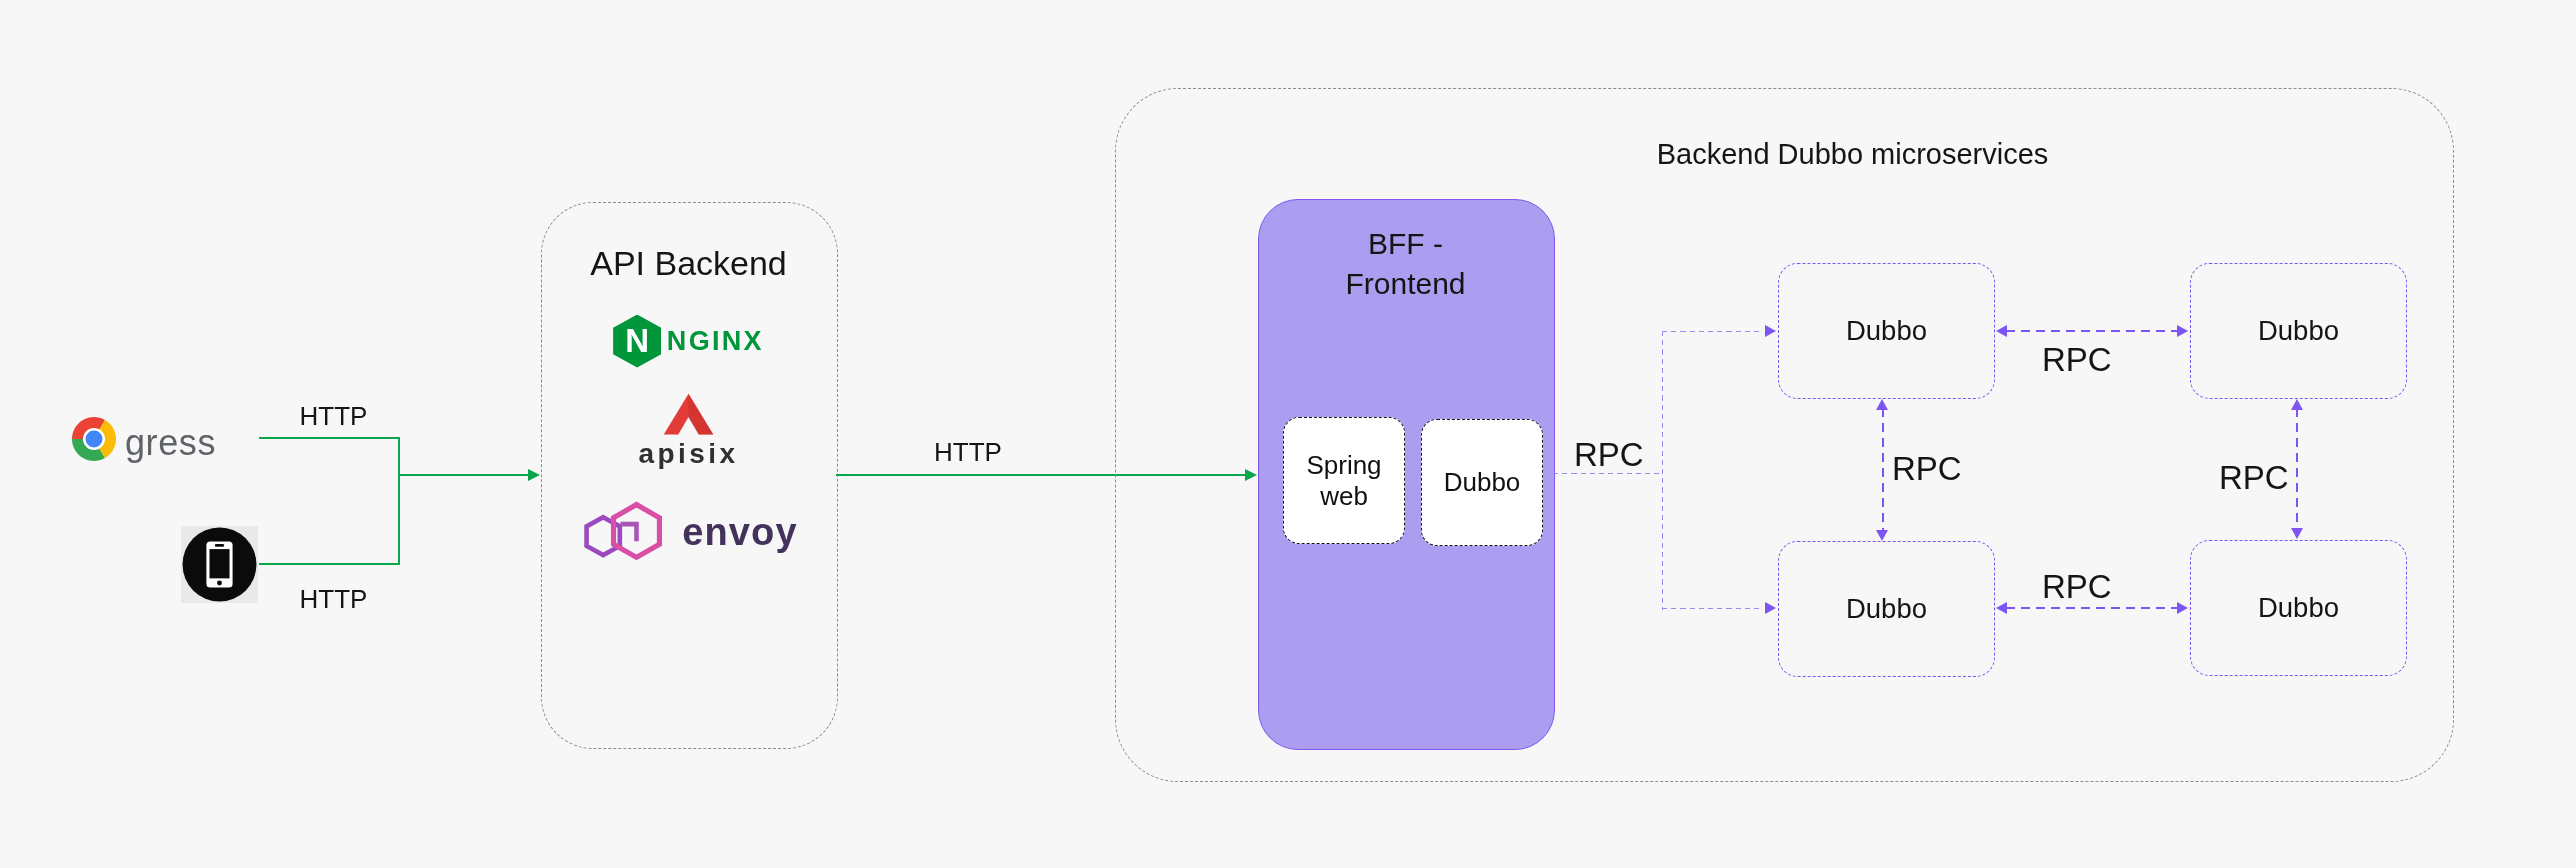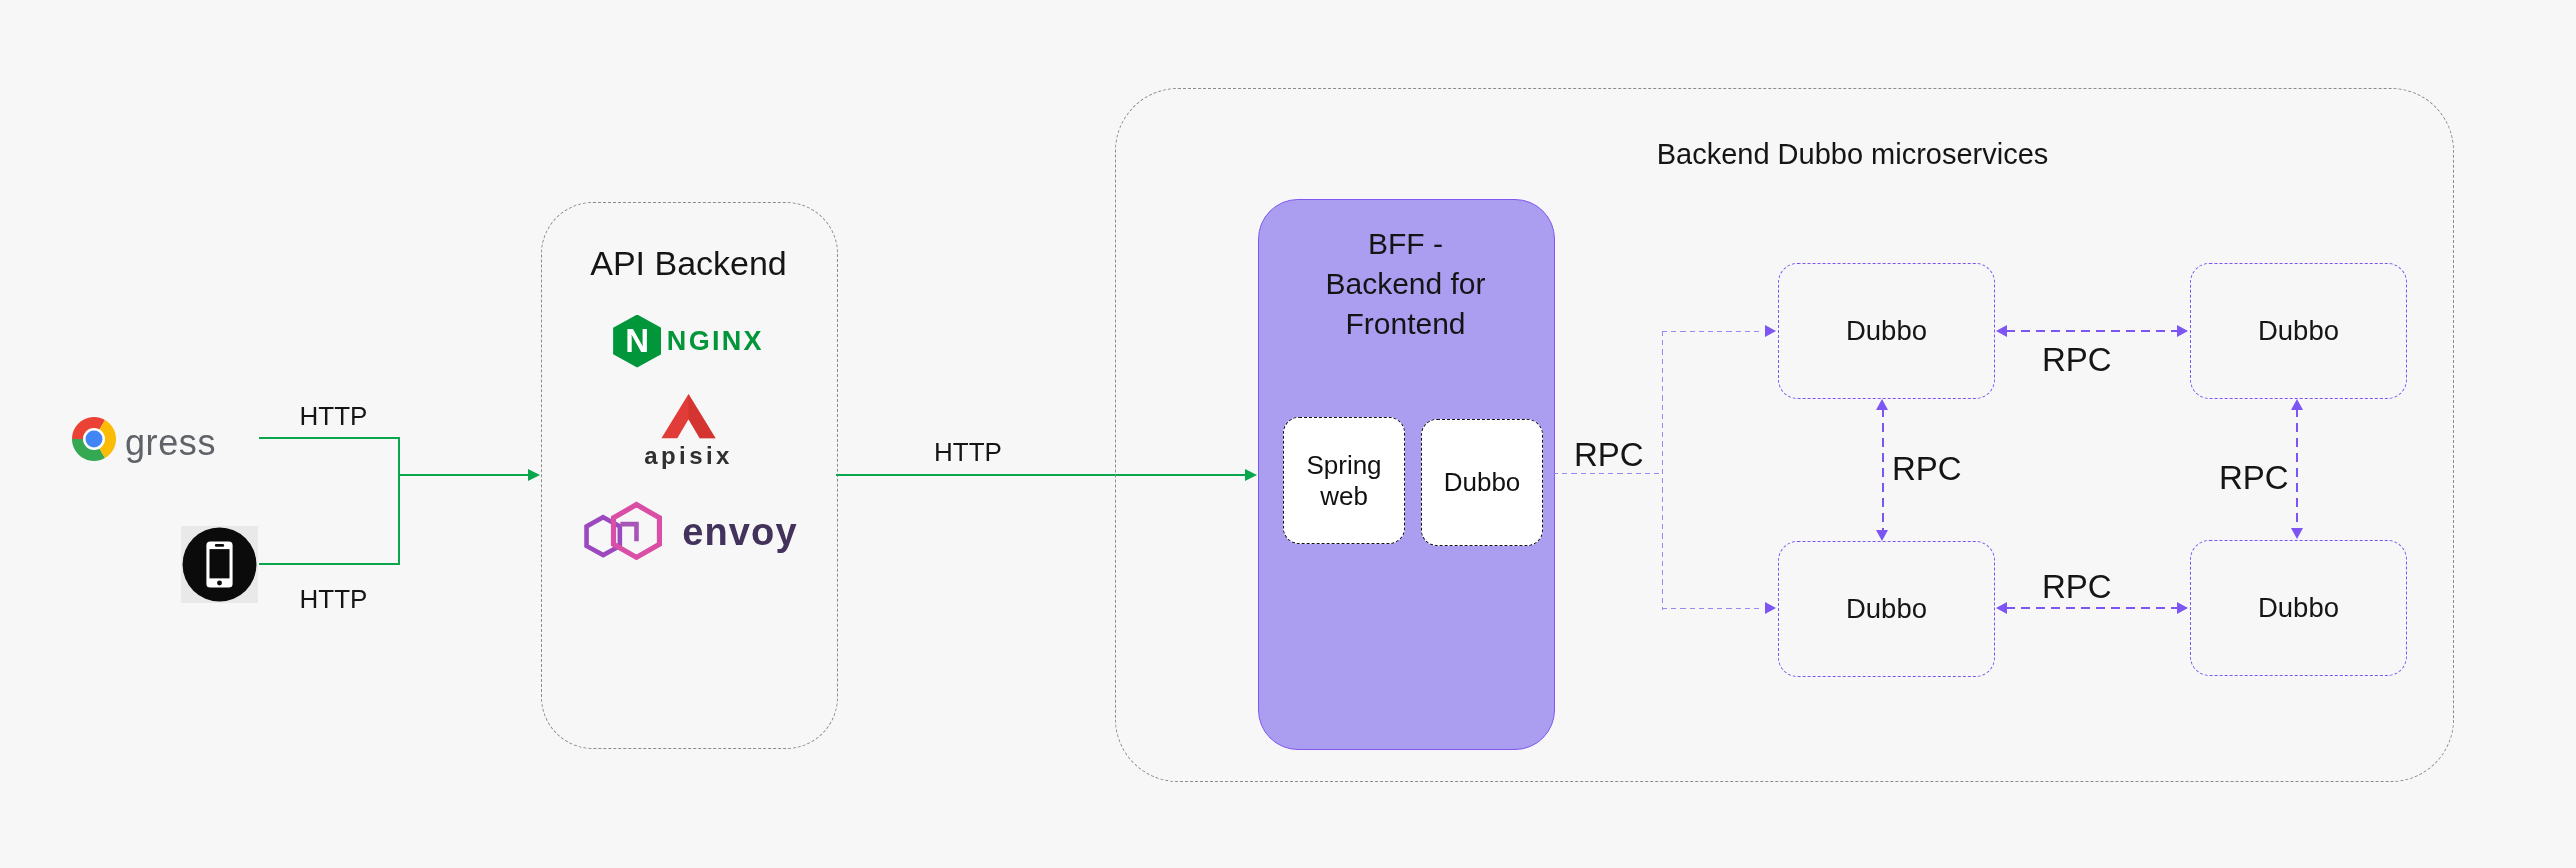--- a/index.html
+++ b/index.html
@@ -42,21 +42,21 @@
   .backend-title{left:1184px;top:122px;width:1337px;font-size:29px;margin-top:16px;}
   .bff-title{left:1258px;top:224px;width:295px;font-size:30px;line-height:40px;text-align:center;font-weight:500;color:#141414;}
 
   .http-lbl{font-size:26px;}
   .rpc-lbl{font-size:33px;}
 
   
   .logo-row{left:541px;width:295px;display:flex;align-items:center;justify-content:center;}
   .nginx-hex{width:48px;height:53px;background:var(--nginx-green);clip-path:polygon(50% 0,100% 25%,100% 75%,50% 100%,0 75%,0 25%);display:flex;align-items:center;justify-content:center;color:#fff;font-size:33px;font-weight:700;}
   .nginx-text{color:var(--nginx-green);font-size:27px;font-weight:700;letter-spacing:2.3px;margin-left:5.7px;text-align:right;}
-  .apisix-text{color:var(--apisix-text);font-size:24px;font-weight:800;letter-spacing:3.4px;margin-top:2.3px;}
+  .apisix-text{color:var(--apisix-text);font-size:28px;font-weight:800;letter-spacing:3.4px;margin-top:2.3px;}
   .envoy-text{color:var(--envoy-text);font-size:38px;font-weight:600;margin-left:11px;letter-spacing:1.1px;}
   .shenyu-text{color:#0d0d0d;font-size:26px;font-weight:800;margin-left:3.4px;}
   .higress-text{font-size:40px;font-weight:700;letter-spacing:0.6px;}
   .higress-text .hi{color:var(--higress-blue);}
   .higress-text .gress{color:var(--higress-dark);}
 
   .chrome-text{font-size:36px;color:var(--chrome-text);font-weight:400;letter-spacing:0.6px;}
 </style>
 </head>
 <body>
@@ -122,21 +122,20 @@
   <div class="abs hline-green" style="left:836px;top:474px;width:410px;"></div>
   <div class="abs arr arr-right-green" style="left:1245px;top:469px;"></div>
   <div class="abs lbl http-lbl" style="left:918px;top:437px;width:100px;">HTTP</div>
 
   <div class="abs backend-box"></div>
   <div class="abs lbl backend-title">Backend Dubbo microservices</div>
 
   <div class="abs bff-box"></div>
   <div class="abs bff-title">
     <div>BFF -</div>
-    <div>Backend for</div>
     <div>Frontend</div>
   </div>
   <div class="abs module-box" style="left:1283px;top:417px;width:120px;height:125px;">
       <span style="width:80px;">Spring web</span>
     </div>
   <div class="abs module-box" style="left:1421px;top:419px;width:120px;height:125px;">
       <span>Dubbo</span>
     </div>
 
   <div class="abs lbl rpc-lbl" style="left:1574px;top:436px;width:57px;">RPC</div>

